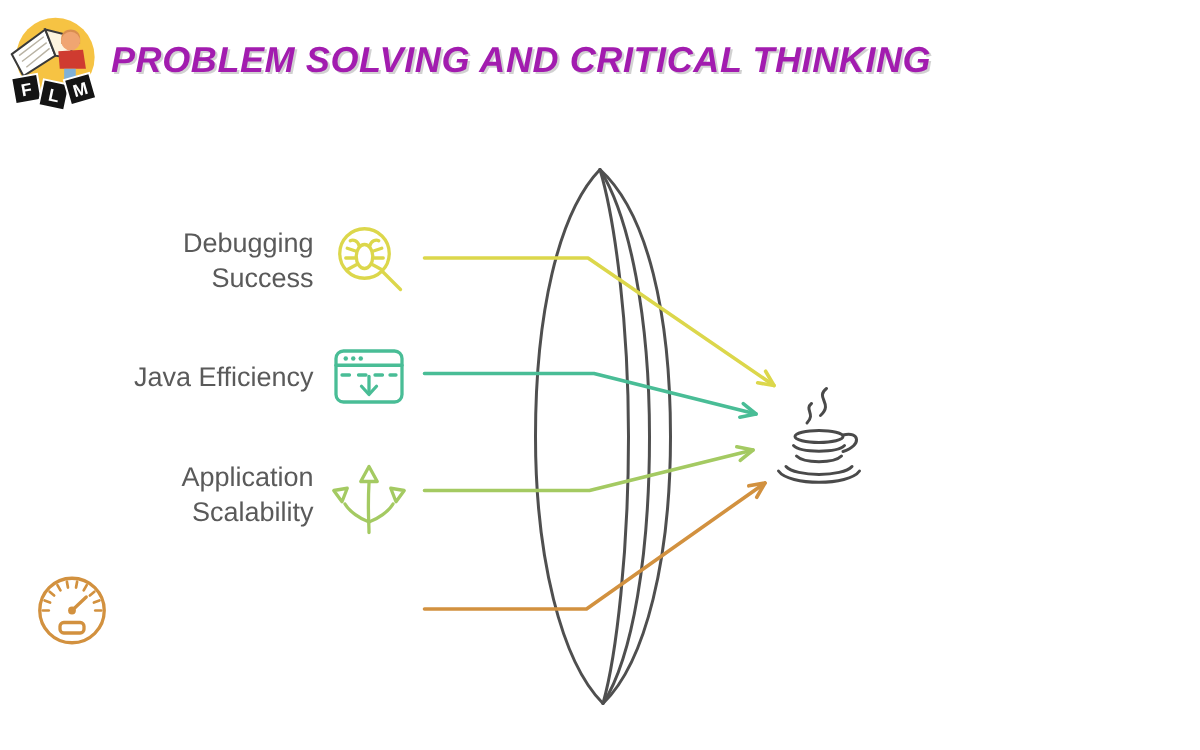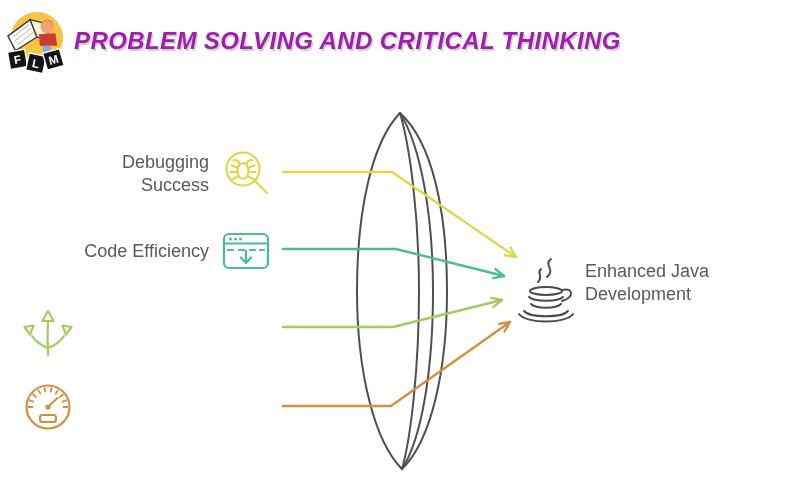--- a/index.html
+++ b/index.html
@@ -112,34 +112,36 @@
       <path class="stroked" d="M37,35 L49,47"></path>
       <ellipse class="stroked" cx="25" cy="25" rx="5.5" ry="8"></ellipse>
       <path class="stroked" d="M21.5,18 C20.5,14.5 17.5,13.5 15.5,14.5"></path>
       <path class="stroked" d="M28.5,18 C29.5,14.5 32.5,13.5 34.5,14.5"></path>
       <path class="stroked" d="M19.5,21.5 L13.5,19.5 M19.5,26 L12.5,26 M19.5,30.5 L14,33.5"></path>
       <path class="stroked" d="M30.5,21.5 L36.5,19.5 M30.5,26 L37.5,26 M30.5,30.5 L36,33.5"></path>
     </svg>
   </div>
 
   <div class="item-row" style="top:223px">
-    <div class="item-label">Code Efficiency</div>
+    <div class="item-label">Java Efficiency</div>
     <svg class="item-icon" viewBox="0 0 56 56" stroke-width="2.2" style="color: rgb(73, 189, 150);">
       <rect class="stroked" x="6" y="11" width="44" height="34" rx="5"></rect>
       <path class="stroked" d="M6,20.5 L50,20.5"></path>
       <circle cx="12.5" cy="16" r="1.5" fill="currentColor"></circle>
       <circle cx="17.5" cy="16" r="1.5" fill="currentColor"></circle>
       <circle cx="22.5" cy="16" r="1.5" fill="currentColor"></circle>
       <path class="stroked" d="M10,27 h5 M21,27 h5 M32,27 h5 M42,27 h4"></path>
       <path class="stroked" d="M28,28 L28,39"></path>
       <path class="stroked" d="M23,34.5 L28,40 L33,34.5"></path>
     </svg>
   </div>
 
   <div class="item-row" style="top:302px">
+    <div class="item-label">Application
+Scalability</div>
     <svg class="item-icon" viewBox="0 0 56 56" stroke-width="2.2" style="color: rgb(164, 202, 98);">
       <path class="stroked" d="M28,53 C28,46 27,38 28,20"></path>
       <path class="stroked" d="M28,9 L22.5,19 L33.5,19 Z"></path>
       <path class="stroked" d="M28,46 C22,44 15,39 12,34"></path>
       <path class="stroked" d="M4.5,25 L13.5,23.5 L10,32.5 Z"></path>
       <path class="stroked" d="M28,46 C34,44 41,39 44,34"></path>
       <path class="stroked" d="M51.5,25 L42.5,23.5 L46,32.5 Z"></path>
     </svg>
   </div>
 
@@ -157,16 +159,14 @@
         <path d="M39.9,18 L42.9,15.5"></path>
         <path d="M42.6,22.7 L46.3,21.3"></path>
         <path d="M43.5,28 L47.5,28"></path>
       </g>
       <path class="stroked" d="M28,28 L37.5,19"></path>
       <circle cx="28" cy="28" r="2.6" fill="currentColor"></circle>
       <rect class="stroked" x="20" y="36" width="16" height="7" rx="2.5"></rect>
     </svg>
   </div>
 
-  <div class="result-label">Enhanced Java
-Development</div>
 
 </div>
 
 </body></html>

